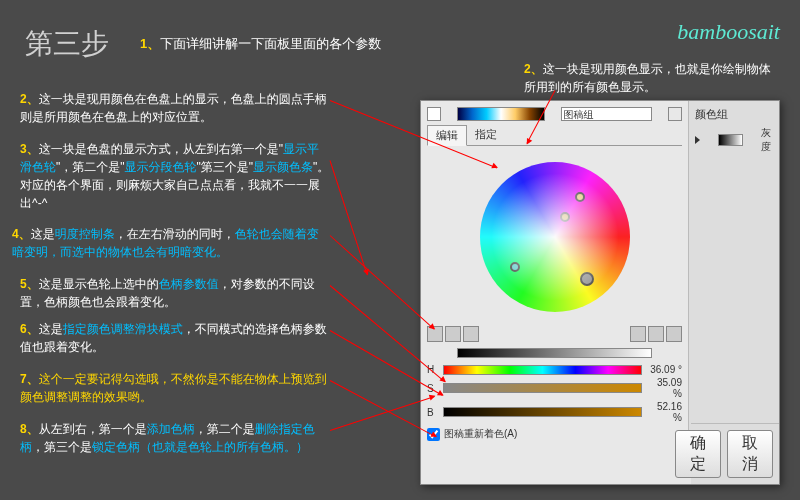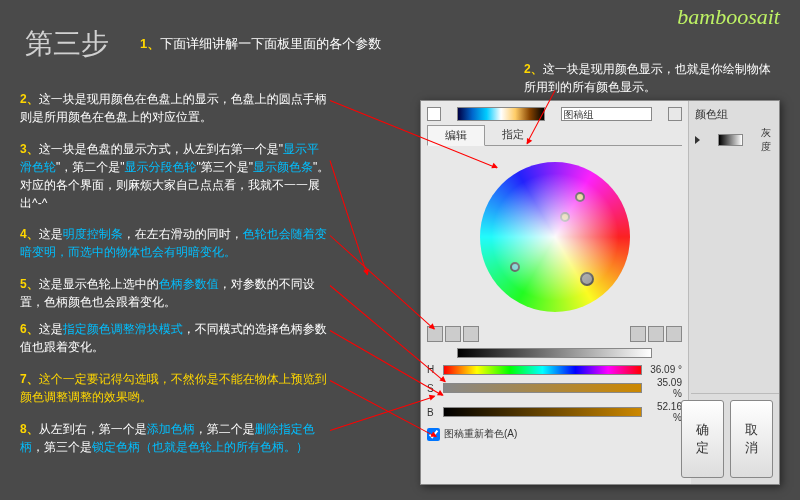--- a/index.html
+++ b/index.html
@@ -1,57 +1,57 @@
 <!DOCTYPE html>
 <html><head>
 <meta charset="utf-8">
 <style>
 *{margin:0;padding:0;box-sizing:border-box;font-family:"Microsoft YaHei",sans-serif}
 body{width:800px;height:500px;background:#4a4a4a;color:#fff;position:relative;overflow:hidden}
 .title{position:absolute;left:25px;top:25px;font-size:28px;color:#d0d0d0;font-weight:300}
-.watermark{position:absolute;right:20px;top:4px;font-size:22px;color:#bef264;font-style:italic;font-family:Georgia,serif}
+.watermark{position:absolute;right:20px;top:19px;font-size:22px;color:#5eead4;font-style:italic;font-family:Georgia,serif}
 .intro{position:absolute;left:140px;top:35px;font-size:13px;color:#fff}
 .num-y{color:#ffd700;font-weight:bold}
 .annot{position:absolute;font-size:12px;line-height:1.5;width:310px}
 .hl-c{color:#00bfff}
 .hl-y{color:#ffd700}
 .annot2{left:20px;top:90px}
 .annot3{left:20px;top:140px}
-.annot4{left:20px;top:225px}
+.annot4{left:12px;top:225px}
 .annot5{left:20px;top:275px}
 .annot6{left:20px;top:320px}
 .annot7{left:20px;top:370px}
 .annot8{left:20px;top:420px}
 .annot-top{left:524px;top:60px;width:250px}
 .dialog{position:absolute;left:420px;top:100px;width:360px;height:385px;background:#e8e8e8;border:1px solid #888;box-shadow:2px 2px 8px rgba(0,0,0,.5);font-size:11px}
 .dlg-title{background:linear-gradient(#f0f0f0,#d8d8d8);padding:3px 8px;color:#333;border-bottom:1px solid #aaa;font-size:11px}
 .dlg-body{display:flex;height:calc(100% - 20px)}
 .dlg-left{flex:1;padding:6px;border-right:1px solid #bbb}
 .dlg-right{width:90px;padding:6px;background:#ddd}
 .gradient-bar{height:14px;background:linear-gradient(90deg,#004,#06c,#0cf,#fff,#fc6,#840,#000);border:1px solid #888;margin-bottom:4px}
 .preset-row{display:flex;gap:16px;align-items:center;margin-bottom:4px}
 .preset-sel{flex:1;height:14px;border:1px solid #888;background:#fff;color:#333;font-size:10px;padding:0 2px}
 .tabs{display:flex;border-bottom:1px solid #999;margin-bottom:6px}
-.tab{padding:2px 17px;color:#333;font-size:11px;cursor:pointer}
+.tab{padding:2px 8px;color:#333;font-size:11px;cursor:pointer}
 .tab.active{background:#f5f5f5;border:1px solid #999;border-bottom:1px solid #f5f5f5;margin-bottom:-1px}
 .wheel-area{position:relative;height:170px;display:flex;justify-content:center;align-items:center}
 .wheel{width:150px;height:150px;border-radius:50%;background:conic-gradient(from 90deg,#f00,#ff0,#0f0,#0ff,#00f,#f0f,#f00);opacity:.85;position:relative}
 .wheel::after{content:"";position:absolute;inset:0;border-radius:50%;background:radial-gradient(circle,#fff 0%,transparent 60%)}
 .handle{position:absolute;width:10px;height:10px;border:2px solid #333;border-radius:50%;background:#fff}
 .slider-row{height:10px;background:linear-gradient(90deg,#000,#fff);margin:6px 30px;position:relative;border:1px solid #888}
 .mode-icons{display:flex;gap:2px;margin:4px 0}
 .mode-icon{width:16px;height:16px;border:1px solid #888;background:#ccc}
 .hsb-grid{font-size:10px;color:#333}
 .hsb-row{display:flex;align-items:center;gap:4px;margin:2px 0}
 .hsb-label{width:12px}
 .hsb-bar{flex:1;height:10px;border:1px solid #888}
 .hsb-val{width:36px;text-align:right}
 .checkbox-row{display:flex;align-items:center;gap:4px;color:#333;font-size:10px;margin-top:4px}
 .btns{display:flex;gap:6px;justify-content:flex-end;padding:6px;background:#ddd;border-top:1px solid #bbb;position:absolute;bottom:0;right:0;left:270px}
-.btn{padding:20px 14px;background:linear-gradient(#fff,#ddd);border:1px solid #888;color:#333;font-size:13px;cursor:pointer;border-radius:3px}
+.btn{padding:2px 14px;background:linear-gradient(#fff,#ddd);border:1px solid #888;color:#333;font-size:16px;cursor:pointer;border-radius:3px}
 .color-group-title{color:#333;font-size:11px;margin-bottom:4px}
 .swatch-row{display:flex;align-items:center;gap:18px}
 .tri{width:0;height:0;border-left:5px solid #333;border-top:4px solid transparent;border-bottom:4px solid transparent}
 .swatch-grad{width:40px;height:12px;background:linear-gradient(90deg,#000,#fff);border:1px solid #888}
 .swatch-lbl{color:#333;font-size:10px}
 .arrow{position:absolute;height:1px;background:#f00;transform-origin:left center;z-index:5}
 .arrow::after{content:"";position:absolute;right:-1px;top:-3px;border-left:6px solid #f00;border-top:3px solid transparent;border-bottom:3px solid transparent}
 </style>
 </head>
 <body>

